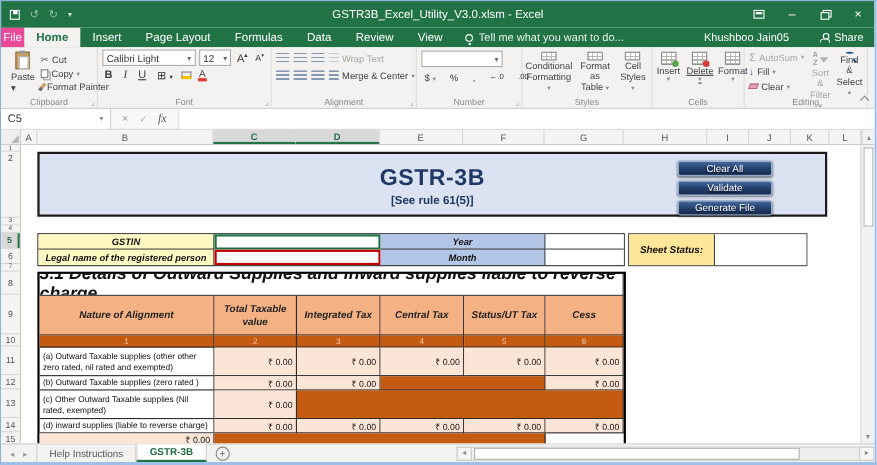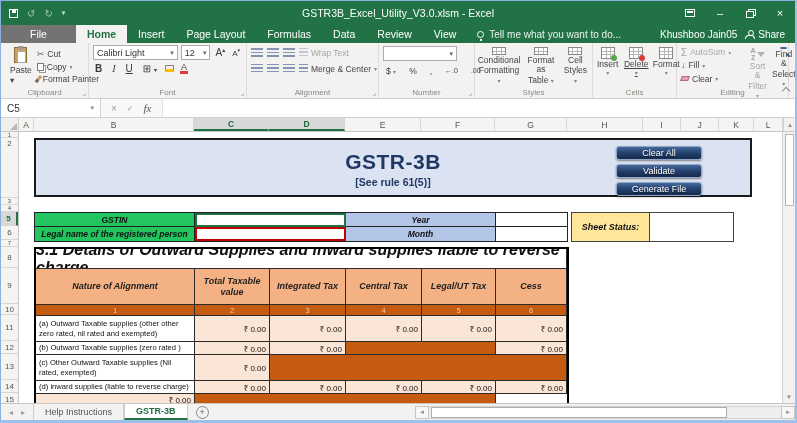--- a/index.html
+++ b/index.html
@@ -16,26 +16,26 @@
   .win-title { position:absolute; left:0; right:0; text-align:center; font-size:10.5px; color:#fff; pointer-events:none; }
   .win-ctrls { margin-left:auto; display:flex; height:100%; }
   .win-ctrls .wc { width:30px; height:100%; display:flex; align-items:center; justify-content:center; font-size:11px; color:#fff; }
   .ribbon-disp-icon { width:10px; height:8px; border:1px solid #fff; position:relative; }
   .ribbon-disp-icon::after { content:""; position:absolute; top:1px; left:1px; right:1px; height:2px; background:#fff; }
   .restore-icon { width:8px; height:7px; border:1px solid #fff; box-shadow:2px -2px 0 -1px #217346, 2px -2px 0 0 #fff; margin-top:2px; }
 
   
   .tabstrip { height:18px; background:#217346; display:flex; align-items:stretch; color:#fff; font-size:10.5px; }
   .rtab { padding:0 11px; display:flex; align-items:center; }
-  .rtab.file { background:#737373; padding:0 29px; }
+  .rtab.file { background:#ec4899; padding:0 2px; }
   .rtab.active { background:#f3f2f1; color:#217346; font-weight:bold; }
   .tellme { display:flex; align-items:center; gap:5px; padding:0 10px; font-size:10px; color:#e8f2ec; }
   .bulb { width:7px; height:7px; border:1px solid #fff; border-radius:50%; position:relative; }
   .bulb::after { content:""; position:absolute; left:1.5px; top:7px; width:2px; height:2px; background:#fff; }
-  .strip-right { margin-left:auto; display:flex; align-items:center; gap:8px; padding-right:10px; font-size:10px; }
+  .strip-right { margin-left:auto; display:flex; align-items:center; gap:28px; padding-right:10px; font-size:10px; }
   .person { width:9px; height:9px; position:relative; }
   .person::before { content:""; position:absolute; left:2.5px; top:0; width:4px; height:4px; border-radius:50%; border:1px solid #fff; }
   .person::after { content:""; position:absolute; left:0; bottom:0; width:8px; height:3px; border:1px solid #fff; border-bottom:none; border-radius:4px 4px 0 0; }
 
   
   .ribbon { height:56px; background:#f3f2f1; border-bottom:1px solid #d2d0ce; display:flex; position:relative; font-size:8.5px; color:#444; }
   .rgroup { position:relative; border-right:1px solid #dedcda; padding:3px 4px 13px; flex-shrink:0; }
   .rgroup-label { position:absolute; bottom:1px; left:0; right:0; text-align:center; font-size:8px; color:#8a8886; }
   .launcher { position:absolute; bottom:1px; right:2px; font-size:7px; color:#8a8886; }
   .bigbtn { display:flex; flex-direction:column; align-items:center; justify-content:center; gap:2px; padding:0 5px; height:100%; }
@@ -104,21 +104,21 @@
   .blk-header { left:15px; top:6px; width:718px; height:59px; background:#dbe2f1; border:2px solid #1a1a1a; }
   .hdr-center { position:absolute; left:50%; top:10px; transform:translateX(-50%); text-align:center; color:#1f3864; }
   .hdr-title { font-size:21px; font-weight:bold; letter-spacing:.5px; }
   .hdr-sub { font-size:10.5px; font-weight:bold; margin-top:2px; }
   .hdr-btns { position:absolute; right:48px; top:6px; display:flex; flex-direction:column; gap:4px; }
   .form-btn { width:86px; height:14px; border-radius:3px; border:1px solid #8fa8c8; color:#fff; font-size:9px; display:flex; align-items:center; justify-content:center; background:linear-gradient(180deg,#46689c 0%,#24416f 50%,#16294d 100%); box-shadow:0 1px 2px rgba(0,0,0,.45); text-shadow:0 1px 1px rgba(0,0,0,.6); }
 
   .blk-info { left:15px; top:80px; width:534px; height:30px; border:1px solid #222; display:grid; grid-template-columns:160px 151px 150px 71px; grid-template-rows:14px 14px; }
   .icell { border-right:1px solid #222; border-bottom:1px solid #222; display:flex; align-items:center; justify-content:center; font-size:8.5px; }
   .icell.last-col { border-right:none; } .icell.last-row { border-bottom:none; }
-  .lbl-yellow { background:#22c55e; font-weight:bold; font-style:italic; color:#111; }
+  .lbl-yellow { background:#fef9c3; font-weight:bold; font-style:italic; color:#111; }
   .lbl-blue { background:#b4c6e7; font-weight:bold; font-style:italic; color:#111; }
   .cell-white { background:#fff; }
   .cell-green-sel { border:2px solid #1e7145 !important; background:#fff; }
   .cell-red { border:2px solid #c00000 !important; background:#fff; }
 
   .blk-status { left:552px; top:80px; width:163px; height:30px; border:1.5px solid #444; display:flex; }
   .status-lbl { width:78px; background:#ffe699; font-weight:bold; font-style:italic; font-size:9px; display:flex; align-items:center; justify-content:center; border-right:1px solid #444; color:#111; }
   .status-val { flex:1; background:#fff; }
 
   .blk-table { left:15px; top:115px; width:535px; border:2px solid #000; display:grid;
@@ -342,21 +342,21 @@
             <span style="color:#2d5d8c;font-size:9px;">↓</span>
             <span>Fill</span> 
             <span class="dd" style="font-size:6px;color:#888;">▾</span>
           </div>
         <div class="minirow">
             <span class="eraser"></span>
             <span>Clear</span> 
             <span class="dd" style="font-size:6px;color:#888;">▾</span>
           </div>
       </div>
-      <div class="stackbtn disabled" style="width:28px;margin-left:12px;">
+      <div class="stackbtn disabled" style="width:28px;">
         <span style="display:flex;align-items:center;gap:1px;">
             <span class="azsort">A<br>Z</span>
             <span class="funnel"></span>
           </span>
         <span>Sort &amp;</span>
         <span><span>Filter</span> <span class="dd" style="font-size:6px;">▾</span></span>
       </div>
       <div class="stackbtn" style="width:28px;">
         <span class="mag"></span>
         <span>Find &amp;</span>
@@ -447,21 +447,21 @@
         <div class="status-val"></div>
       </div>
 
       <div class="blk blk-table">
         <div class="tcell t-title">3.1 Details of Outward Supplies and inward supplies liable to reverse charge</div>
 
         <div class="tcell t-head">Nature of Alignment</div>
         <div class="tcell t-head">Total Taxable value</div>
         <div class="tcell t-head">Integrated Tax</div>
         <div class="tcell t-head">Central Tax</div>
-        <div class="tcell t-head">Legal/UT Tax</div>
+        <div class="tcell t-head">Status/UT Tax</div>
         <div class="tcell t-head">Cess</div>
 
         <div class="tcell t-num">1</div>
         <div class="tcell t-num">2</div>
         <div class="tcell t-num">3</div>
         <div class="tcell t-num">4</div>
         <div class="tcell t-num">5</div>
         <div class="tcell t-num">6</div>
 
         <div class="tcell t-label">(a) Outward Taxable supplies  (other other zero rated, nil rated and exempted)</div>

